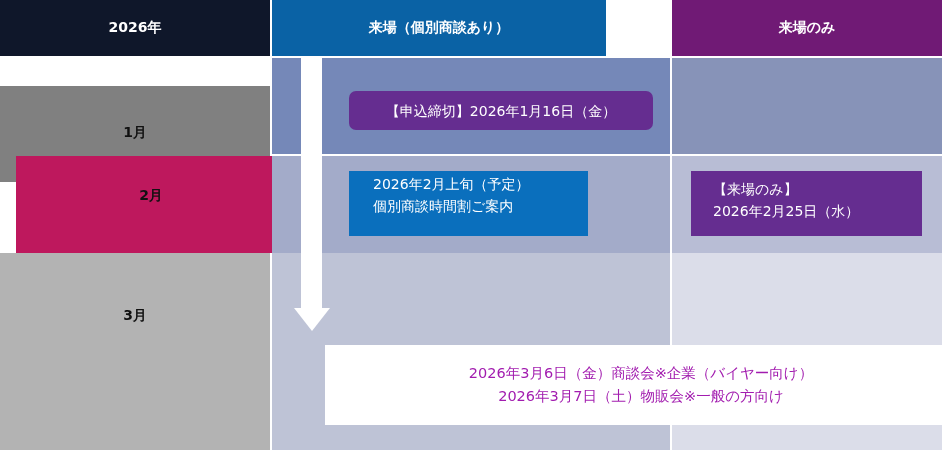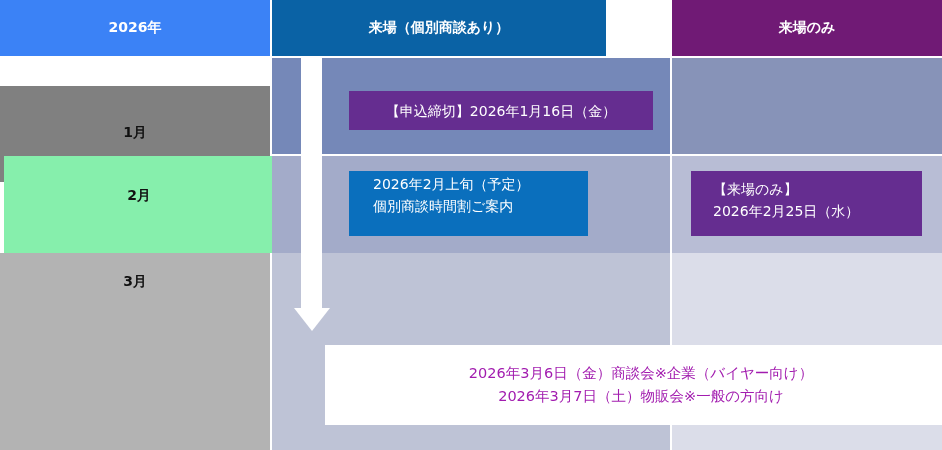--- a/index.html
+++ b/index.html
@@ -9,56 +9,56 @@
   .cell { position:absolute; display:flex; align-items:center; justify-content:center; }
   .hdr { color:#ffffff; font-weight:bold; font-size:14px; }
   .month { color:#111111; font-weight:bold; font-size:14px; }
   .box { position:absolute; color:#ffffff; font-size:14px; line-height:22px; }
   .event-box { position:absolute; background:#ffffff; color:#a21caf; font-size:14.5px; line-height:23px;
                display:flex; flex-direction:column; align-items:center; justify-content:center;margin-left:35px; }
 </style>
 </head>
 <body>
 
-<div class="cell hdr" style="left:0;top:0;width:270px;height:56px;background:#3b82f6;">
+<div class="cell hdr" style="left:0;top:0;width:270px;height:56px;background:#0f172a;">
   <span>2026年</span>
 </div>
 <div class="cell hdr" style="left:272px;top:0;width:334px;height:56px;background:#0a62a5;">
   <span>来場（個別商談あり）</span>
 </div>
 <div class="cell hdr" style="left:672px;top:0;width:270px;height:56px;background:#701a75;">
   <span>来場のみ</span>
 </div>
 
 <div class="cell month" style="left:0;top:58px;width:270px;height:96px;background:#808080;margin-top:28px;">
   <span style="margin-top:-2px;">1月</span>
 </div>
-<div class="cell month" style="left:4px;top:156px;width:270px;height:97px;background:#86efac;align-items:flex-start;padding-top:31px;">
+<div class="cell month" style="left:16px;top:156px;width:270px;height:97px;background:#be185d;align-items:flex-start;padding-top:31px;">
   <span>2月</span>
 </div>
-<div class="cell month" style="left:0;top:253px;width:270px;height:197px;background:#b3b3b3;align-items:flex-start;padding-top:20px;">
+<div class="cell month" style="left:0;top:253px;width:270px;height:197px;background:#b3b3b3;align-items:flex-start;padding-top:54px;">
   <span>3月</span>
 </div>
 
 <div class="abs" style="left:272px;top:58px;width:398px;height:96px;background:#7588b8;"></div>
 <div class="abs" style="left:272px;top:156px;width:398px;height:97px;background:#a3abc9;"></div>
 <div class="abs" style="left:272px;top:253px;width:398px;height:197px;background:#bec3d6;"></div>
 
 <div class="abs" style="left:672px;top:58px;width:270px;height:96px;background:#8793b8;"></div>
 <div class="abs" style="left:672px;top:156px;width:270px;height:97px;background:#b8bdd5;"></div>
 <div class="abs" style="left:672px;top:253px;width:270px;height:197px;background:#dbdde9;"></div>
 
 <div class="abs" style="left:294px;top:58px;width:36px;height:274px;">
   <svg width="36" height="274" viewBox="0 0 36 274">
     <rect x="7" y="0" width="21" height="250" fill="#ffffff"></rect>
     <polygon points="0,250 36,250 18,273" fill="#ffffff"></polygon>
   </svg>
 </div>
 
-<div class="box" style="left:349px;top:91px;width:304px;height:39px;background:#652d90;display:flex;align-items:center;justify-content:center;">
+<div class="box" style="left:349px;top:91px;width:304px;height:39px;background:#652d90;display:flex;align-items:center;justify-content:center;border-radius:7px;">
   <span>【申込締切】2026年1月16日（金）</span>
 </div>
 
 <div class="box" style="left:349px;top:171px;width:239px;height:65px;background:#0a6fbd;padding:2px 0 0 24px;">
   <div>2026年2月上旬（予定）</div>
   <div>個別商談時間割ご案内</div>
 </div>
 
 <div class="box" style="left:691px;top:171px;width:231px;height:65px;background:#652d90;padding:7px 0 0 22px;">
   <div>【来場のみ】</div>

